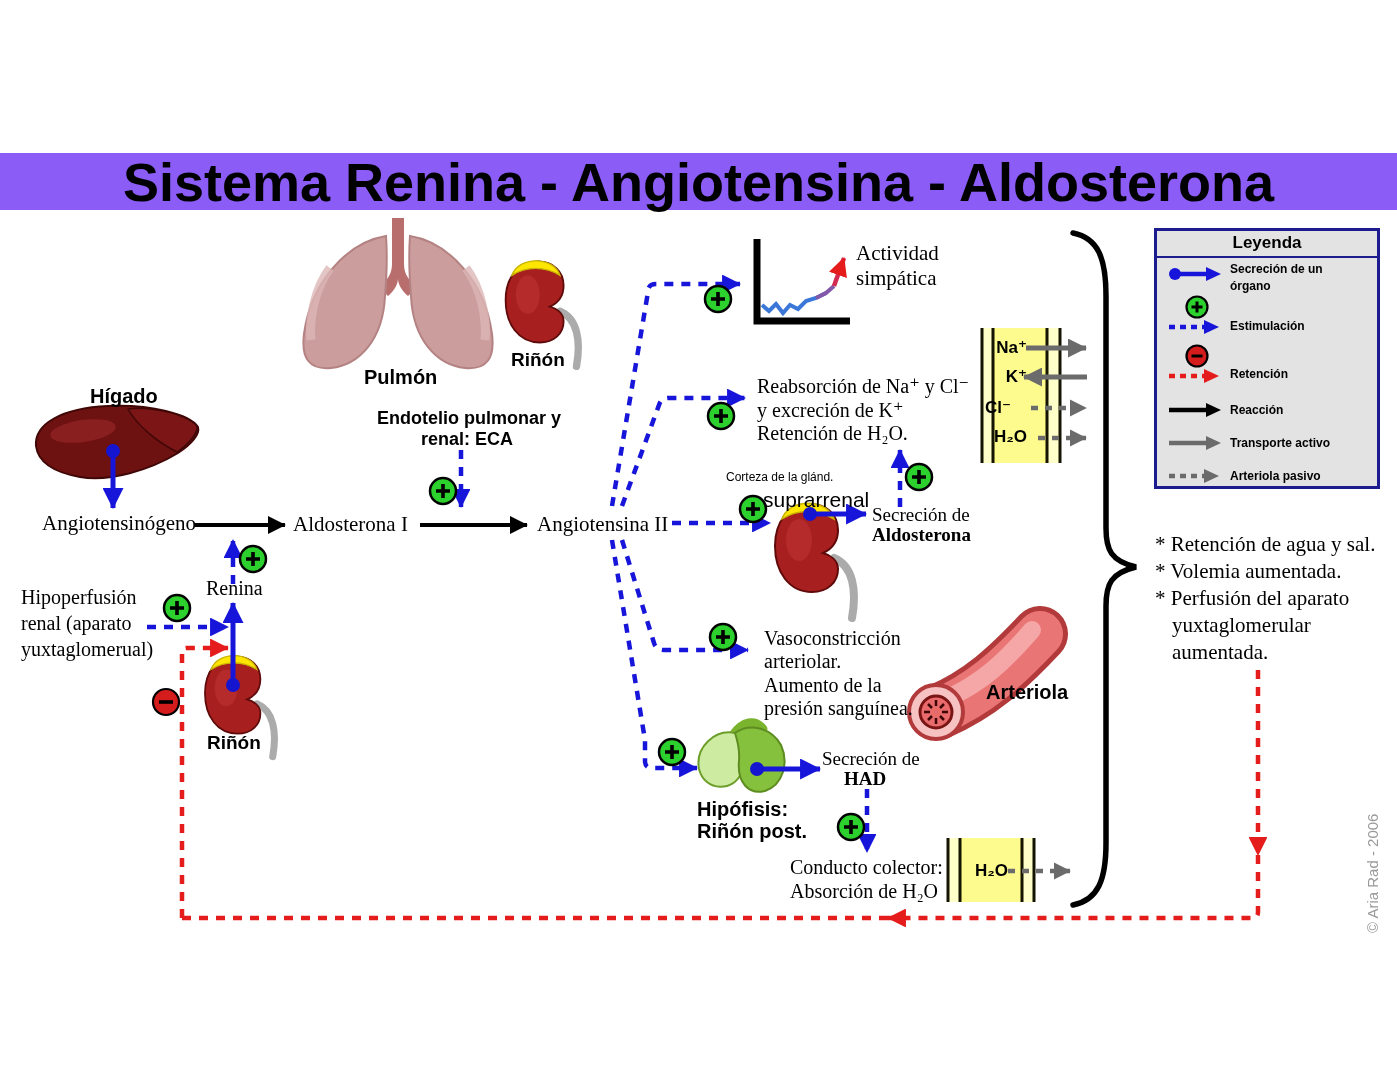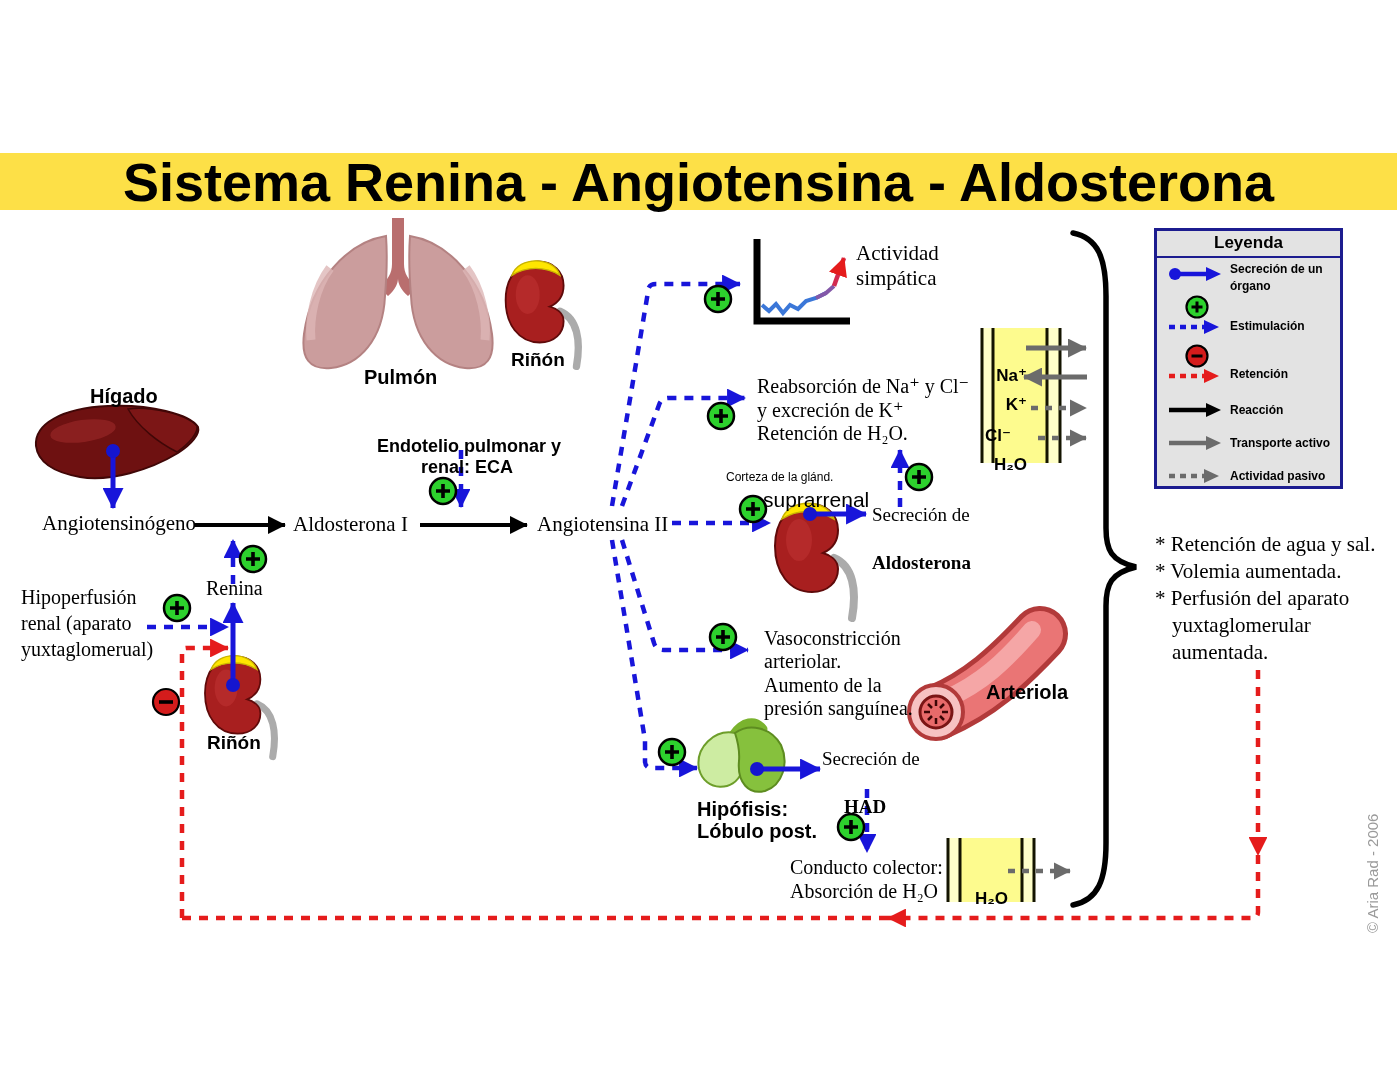--- a/index.html
+++ b/index.html
@@ -4,27 +4,27 @@
 <style>
   html,body{margin:0;padding:0;background:#fff;}
   .stage{position:relative;width:1397px;height:1080px;background:#ffffff;overflow:hidden;
          font-family:"Liberation Sans","DejaVu Sans",sans-serif;color:#000;}
   .abs{position:absolute;}
   .t{position:absolute;white-space:nowrap;color:#000;}
   .serif{font-family:"Liberation Serif","DejaVu Serif",serif;}
   .s21{font-size:21px;}
   .s20{font-size:20px;}
   .s19{font-size:19px;}
-  .bold{font-weight:bold;margin-top:28px;}
-  .title-band{position:absolute;left:0;top:153px;width:1397px;height:57px;background:#fde047;
+  .bold{font-weight:bold;}
+  .title-band{position:absolute;left:0;top:153px;width:1397px;height:57px;background:#8b5cf6;
               display:flex;align-items:center;justify-content:center;}
   .title-band .txt{font-size:54px;font-weight:bold;letter-spacing:0px;}
   .organ-label{font-weight:bold;font-size:20px;}
   
-  .legend{position:absolute;left:1154px;top:228px;width:189px;height:261px;background:#e3e3e3;
+  .legend{position:absolute;left:1154px;top:228px;width:226px;height:261px;background:#e3e3e3;
           border:3px solid #1c1c8f;box-sizing:border-box;}
   .legend .ltitle{position:absolute;left:0;top:2px;width:100%;text-align:center;font-size:17px;font-weight:bold;}
   .legend .lsep{position:absolute;left:0;top:25px;width:100%;border-top:2px solid #1c1c8f;}
   .legend .llabel{position:absolute;font-size:12px;font-weight:bold;line-height:17px;}
   .copyright{position:absolute;left:1364px;top:933px;width:160px;color:#9a9a9a;font-size:15px;
              transform:rotate(-90deg);transform-origin:0 0;white-space:nowrap;}
   svg{display:block;}
 </style>
 </head>
 <body>
@@ -228,30 +228,30 @@
     <svg class="abs" style="left:10px;top:203px" width="58" height="18">
       <line x1="2" y1="9" x2="40" y2="9" stroke="#6b6b6b" stroke-width="4.5"></line>
         <polygon points="39,2 54,9 39,16" fill="#6b6b6b"></polygon>
     </svg>
     <div class="llabel" style="left:73px;top:204px">Transporte activo</div>
 
     <svg class="abs" style="left:10px;top:236px" width="58" height="18">
       <line x1="2" y1="9" x2="38" y2="9" stroke="#6b6b6b" stroke-width="4.5" stroke-dasharray="6 5"></line>
         <polygon points="37,2 52,9 37,16" fill="#6b6b6b"></polygon>
     </svg>
-    <div class="llabel" style="left:73px;top:237px">Actividad pasivo</div>
+    <div class="llabel" style="left:73px;top:237px">Arteriola pasivo</div>
   </div>
 
   <div class="t organ-label" style="left:90px;top:385px">Hígado</div>
   <div class="t organ-label" style="left:364px;top:366px">Pulmón</div>
   <div class="t organ-label" style="left:511px;top:349px;font-size:19px">Riñón</div>
   <div class="t organ-label" style="left:207px;top:732px;font-size:19px">Riñón</div>
   <div class="t organ-label" style="left:986px;top:681px">Arteriola</div>
   <div class="t organ-label" style="left:697px;top:798px">Hipófisis:</div>
-  <div class="t organ-label" style="left:697px;top:820px">Lóbulo post.</div>
+  <div class="t organ-label" style="left:697px;top:820px">Riñón post.</div>
 
   <div class="t serif s21" style="left:42px;top:511px">Angiotensinógeno</div>
   <div class="t serif s21" style="left:293px;top:512px">Aldosterona I</div>
   <div class="t serif s21" style="left:537px;top:512px">Angiotensina II</div>
   <div class="t serif s20" style="left:206px;top:577px">Renina</div>
 
   <div class="t serif s20" style="left:21px;top:586px">Hipoperfusión</div>
   <div class="t serif s20" style="left:21px;top:612px">renal (aparato</div>
   <div class="t serif s20" style="left:21px;top:638px">yuxtaglomerual)</div>
 

